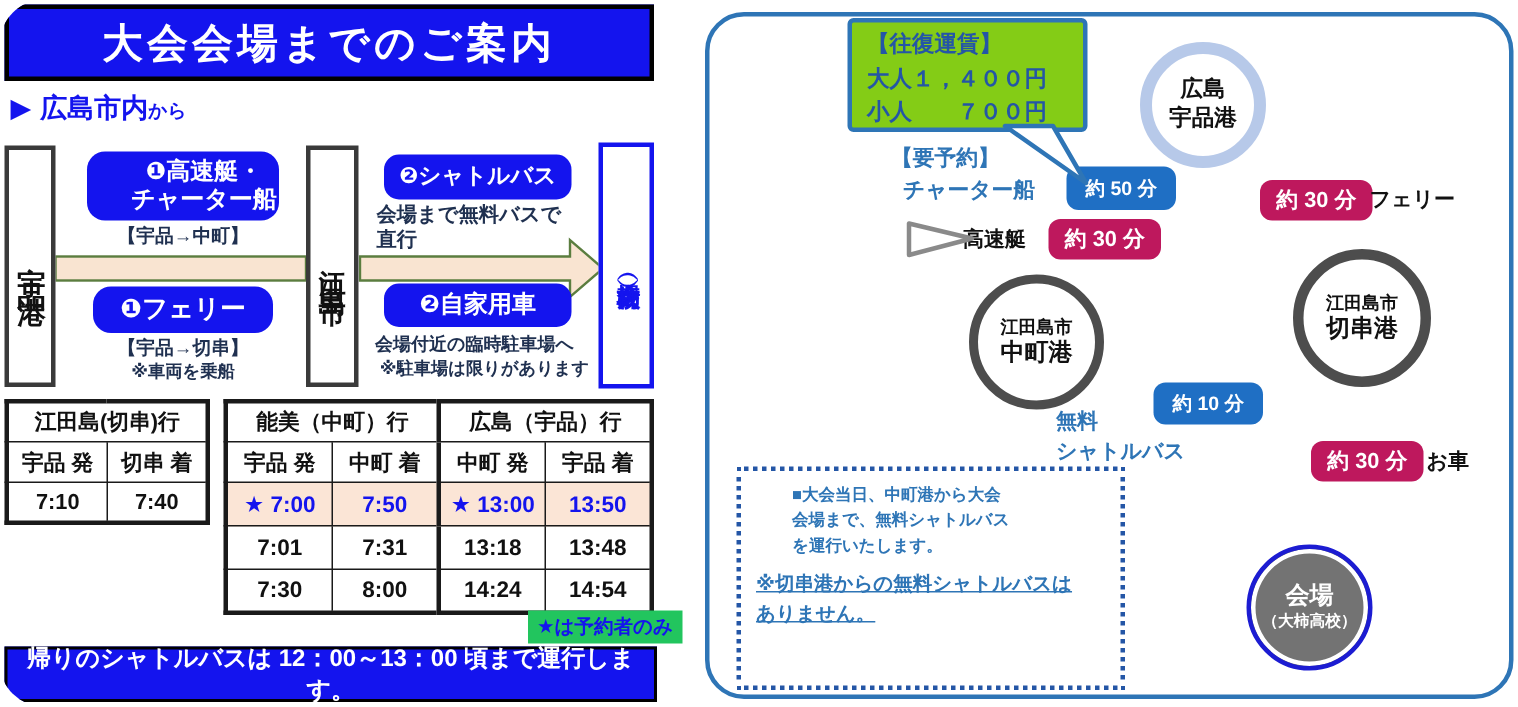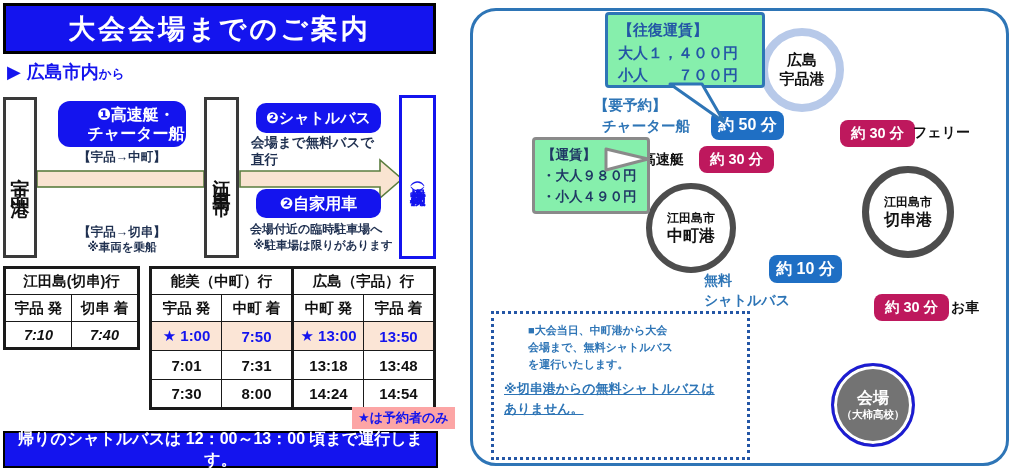--- a/index.html
+++ b/index.html
@@ -1,21 +1,21 @@
 <!DOCTYPE html>
 <html><head>
 <meta charset="utf-8">
 <style>
   * { box-sizing: border-box; margin: 0; padding: 0; }
   html,body { background:#fff; }
   #stage {
     position: relative; width: 1012px; height: 471px;
     background: #fff; overflow: hidden;
     font-family: "Liberation Sans", "DejaVu Sans", sans-serif;
-    font-weight: bold; color:#111;
+    font-weight: bold; color:#111;border-radius:29px;
   }
   .abs { position: absolute; }
   .pre { white-space: pre-line; }
   .flexc { display:flex; align-items:center; justify-content:center; text-align:center; }
 
   
   .title-bar { left:3px; top:3px; width:433px; height:51px; background:#1414ee;
     border:3px solid #000; color:#fff; font-size:27px; letter-spacing:3px; }
   .origin-row { left:7px; top:60px; display:flex; align-items:baseline; color:#1414ee; }
   .origin-row .marker { font-size:18px; margin-right:6px; }
@@ -37,37 +37,37 @@
   table { border-collapse: collapse; background:#fff; }
   .tbl { position:absolute; }
   .tbl td { border:1.5px solid #1a1a1a; text-align:center; font-weight:bold; }
   .tbl-left { left:3px; top:266px; width:137px; border:3px solid #1a1a1a; }
   .tbl-left td { height:27px; font-size:14.5px; }
   .tbl-main { left:149px; top:266px; width:287px; border:3px solid #1a1a1a; }
   .tbl-main td { height:27px; font-size:14.5px; width:71px; }
   .tbl-main tr.data td { height:29px; font-size:15px; }
   .tbl-main td.gsep { border-left:3px solid #1a1a1a; }
   .tbl-main tr.hl td { background:#fbe5d6; color:#1414ee; }
-  .star-note { left:352px; top:407px; background:#fca5a5; color:#1414ee;
+  .star-note { left:352px; top:407px; background:#22c55e; color:#1414ee;
     font-size:13px; padding:2px 6px; }
   .banner { left:3px; top:431px; width:435px; height:37px; background:#1414ee;
     border:2px solid #000; color:#fff; font-size:16px; }
 
   
   .panel { left:470px; top:8px; width:539px; height:458px;
     border:3.5px solid #2e75b6; border-radius:26px; background:#fff; }
   .node { border-radius:50%; background:#fff; display:flex; flex-direction:column;
     align-items:center; justify-content:center; text-align:center; line-height:1.25; z-index:3; }
-  .badge { border-radius:8px; color:#fff; font-size:16px; display:flex;
+  .badge { border-radius:8px; color:#fff; font-size:13px; display:flex;
     align-items:center; justify-content:center; z-index:4; }
   .badge.blue { background:#1f6fc4; }
   .badge.black { background:#be185d; font-size:14.5px; }
   .map-label { font-size:14px; color:#111; z-index:4; }
   .map-label.blue { color:#2e75b6; }
-  .bubble { background:#86efac; border-radius:4px; z-index:5;margin-left:40px; }
+  .bubble { background:#84cc16; border-radius:4px; z-index:5; }
   .bubble1 { left:565px; top:12px; width:160px; height:76px; border:3px solid #2e75b6;
     padding:4px 10px; color:#2456a6; font-size:15px; line-height:1.5; }
   .bubble2 { left:492px; top:137px; width:118px; height:77px; border:3px solid #8a8a8a;
     padding:5px 7px; color:#1f3864; font-size:13.5px; line-height:1.55; }
   .notice { left:491px; top:311px; width:259px; height:149px;
     border:3px dotted #2456a6; padding:8px 10px; color:#2e75b6; z-index:2; }
   .notice .main { font-size:11px; line-height:1.55;margin-left:24px; }
   .notice .sub { font-size:13px; margin-top:6px; text-decoration:underline; line-height:1.5; }
 </style>
 </head>
@@ -102,61 +102,62 @@
   </div>
 
   <div class="abs vbox gray" style="left:3px; top:97px; width:34px; height:161px; font-size:19px; letter-spacing:10px;">宇品港</div>
   <div class="abs vbox gray" style="left:204px; top:97px; width:35px; height:161px; font-size:18px; letter-spacing:6px;">江田島市</div>
   <div class="abs vbox blue" style="left:399px; top:95px; width:37px; height:164px; font-size:15.5px;">会場（大柿高校）</div>
 
   <div class="abs flow-badge pre" style="left:58px; top:101px; width:128px; height:46px; font-size:16px;padding-left:28px;">❶高速艇・
 チャーター船</div>
   <div class="abs flow-note" style="left:58px; top:149px; width:128px; font-size:12.5px;">【宇品→中町】</div>
 
+  <div class="abs flow-badge" style="left:62px; top:191px; width:120px; height:31px; font-size:17px;">❶フェリー</div>
   <div class="abs flow-note" style="left:58px; top:224px; width:128px; font-size:12.5px;">【宇品→切串】</div>
   <div class="abs flow-note" style="left:58px; top:240px; width:128px; font-size:11.5px;">※車両を乗船</div>
 
   <div class="abs flow-badge" style="left:256px; top:103px; width:125px; height:30px; font-size:15px; border-radius:10px;">❷シャトルバス</div>
   <div class="abs flow-note pre" style="left:251px; top:135px; width:135px; font-size:13.5px; text-align:left; line-height:1.25;">会場まで無料バスで
 直行</div>
 
   <div class="abs flow-badge" style="left:256px; top:189px; width:125px; height:29px; font-size:16px; border-radius:10px;">❷自家用車</div>
   <div class="abs flow-note" style="left:250px; top:221px; width:145px; font-size:12px; text-align:left;">会場付近の臨時駐車場へ</div>
   <div class="abs flow-note" style="left:248px; top:238px; width:150px; font-size:11.5px; text-align:center;">※駐車場は限りがあります</div>
 
   <table class="tbl tbl-left">
     <tbody>
         <tr>
           <td colspan="2">江田島(切串)行</td>
         </tr>
     <tr>
       <td>宇品 発</td>
       <td>切串 着</td>
     </tr>
-    <tr style="font-size:15px;font-style:italic;">
+    <tr style="font-size:15px;">
       <td>7:10</td>
       <td>7:40</td>
     </tr>
   </tbody>
     </table>
 
   <table class="tbl tbl-main">
     <tbody>
         <tr>
       <td colspan="2">能美（中町）行</td>
       <td colspan="2" class="gsep">広島（宇品）行</td>
     </tr>
     <tr>
       <td>宇品 発</td>
       <td>中町 着</td>
       <td class="gsep">中町 発</td>
       <td>宇品 着</td>
     </tr>
     <tr class="data hl">
-      <td>★ 1:00</td>
+      <td>★ 7:00</td>
       <td>7:50</td>
       <td class="gsep">★ 13:00</td>
       <td>13:50</td>
     </tr>
     <tr class="data">
       <td>7:01</td>
       <td>7:31</td>
       <td class="gsep">13:18</td>
       <td>13:48</td>
     </tr>
@@ -177,25 +178,20 @@
 
   <div class="abs bubble bubble1">
     <div>【往復運賃】</div>
     <div>大人１，４００円</div>
     <div>小人　　７００円</div>
   </div>
 
   <div class="abs map-label blue" style="left:594px; top:96px; font-size:14.5px;">【要予約】</div>
   <div class="abs map-label blue" style="left:602px; top:117px; font-size:14.5px;">チャーター船</div>
 
-  <div class="abs bubble bubble2">
-    <div>【運賃】</div>
-    <div>・大人９８０円</div>
-    <div>・小人４９０円</div>
-  </div>
 
   <div class="abs node pre" style="left:760px; top:28px; width:84px; height:84px; border:8px solid #b7c9e9; font-size:15px;">広島
 宇品港</div>
   <div class="abs node" style="left:646px; top:183px; width:90px; height:90px; border:6px solid #4d4d4d;">
     <div style="font-size:12px;">江田島市</div>
     <div style="font-size:16px;">中町港</div>
   </div>
   <div class="abs node" style="left:862px; top:166px; width:92px; height:92px; border:7px solid #4d4d4d;">
     <div style="font-size:12px;">江田島市</div>
     <div style="font-size:16px;">切串港</div>

